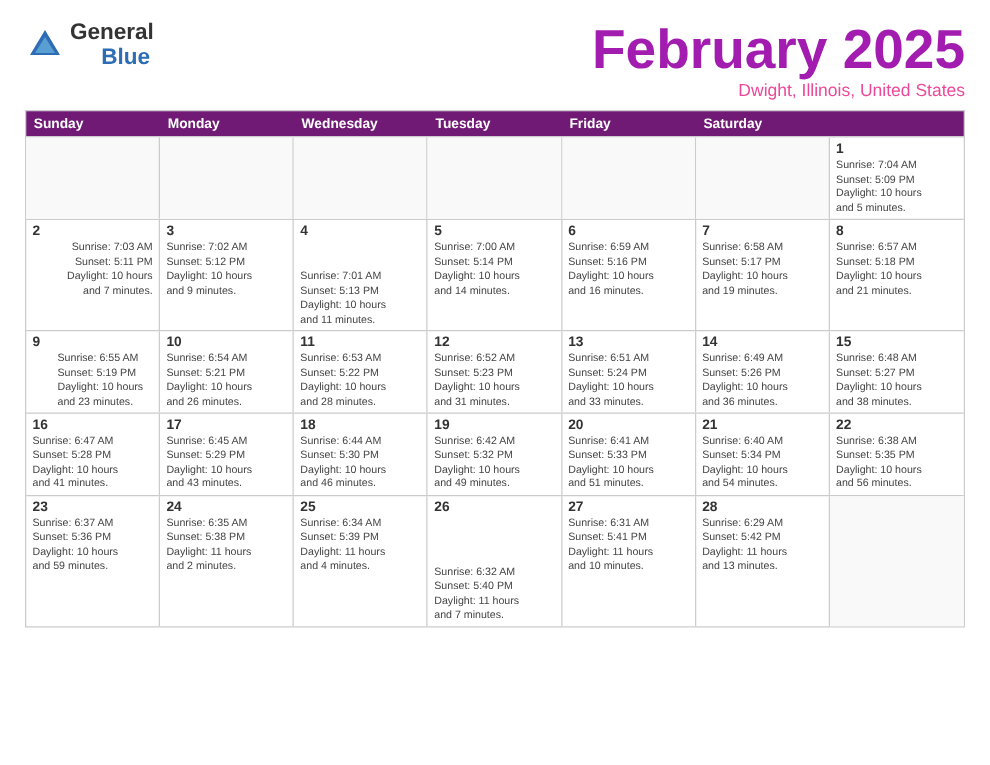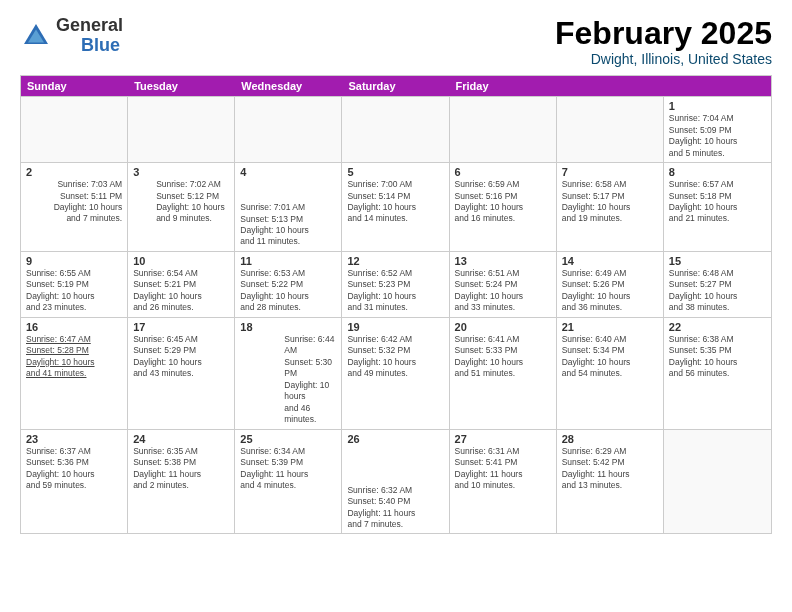--- a/index.html
+++ b/index.html
@@ -36,39 +36,39 @@
     .logo-general { color: #333; }
     .logo-blue { color: #2d6db5; margin-left: 25px; }
     .logo-icon {
       width: 32px;
       height: 32px;
     }
     .title-block {
       text-align: right;
     }
     .cal-title {
-      font-size: 32px;
+      font-size: 44px;
       font-weight: bold;
-      color: #000000;
+      color: #a21caf;
       line-height: 1.1;
     }
     .cal-subtitle {
       font-size: 14px;
-      color: #0c4a6e;
+      color: #ec4899;
     }
     .calendar {
       flex: 1;
       border: 1px solid #ccc;
       display: flex;
       flex-direction: column;
     }
     .col-headers {
       display: grid;
       grid-template-columns: repeat(7, 1fr);
-      background: #a21caf;
+      background: #701a75;
     }
     .col-header {
       color: #fff;
       font-size: 11px;
       font-weight: bold;
       padding: 4px 6px;
       text-align: left;
     }
     .cal-body {
       flex: 1;
@@ -125,24 +125,25 @@
     </div>
     <div class="title-block">
       <div class="cal-title">February 2025</div>
       <div class="cal-subtitle">Dwight, Illinois, United States</div>
     </div>
   </div>
 
   <div class="calendar">
     <div class="col-headers" id="col-headers">
         <div class="col-header">Sunday</div>
+        <div class="col-header">Monday</div>
+        <div class="col-header">Wednesday</div>
         <div class="col-header">Tuesday</div>
-        <div class="col-header">Wednesday</div>
+        <div class="col-header">Friday</div>
         <div class="col-header">Saturday</div>
-        <div class="col-header">Friday</div>
       </div>
     <div class="cal-body" id="cal-body">
         <div class="cal-row">
           <div class="cal-cell empty"></div>
           <div class="cal-cell empty"></div>
           <div class="cal-cell empty"></div>
           <div class="cal-cell empty"></div>
           <div class="cal-cell empty"></div>
           <div class="cal-cell empty"></div>
           <div class="cal-cell">
@@ -156,21 +157,21 @@
         <div class="cal-row">
           <div class="cal-cell">
             <span class="day-num">2</span>
             <div class="day-info" style="white-space: pre-line; text-align: right;">Sunrise: 7:03 AM
 Sunset: 5:11 PM
 Daylight: 10 hours
 and 7 minutes.</div>
           </div>
           <div class="cal-cell">
             <span class="day-num">3</span>
-            <div class="day-info" style="white-space: pre-line; margin-left: 23px;">Sunrise: 7:02 AM
+            <div class="day-info" style="white-space: pre-line;">Sunrise: 7:02 AM
 Sunset: 5:12 PM
 Daylight: 10 hours
 and 9 minutes.</div>
           </div>
           <div class="cal-cell">
             <span class="day-num">4</span>
             <div class="day-info" style="white-space: pre-line; margin-top: 24px;">Sunrise: 7:01 AM
 Sunset: 5:13 PM
 Daylight: 10 hours
 and 11 minutes.</div>
@@ -200,21 +201,21 @@
             <span class="day-num">8</span>
             <div class="day-info" style="white-space: pre-line;">Sunrise: 6:57 AM
 Sunset: 5:18 PM
 Daylight: 10 hours
 and 21 minutes.</div>
           </div>
         </div>
         <div class="cal-row">
           <div class="cal-cell">
             <span class="day-num">9</span>
-            <div class="day-info" style="white-space: pre-line;">Sunrise: 6:55 AM
+            <div class="day-info" style="white-space: pre-line; margin-left: 20px;">Sunrise: 6:55 AM
 Sunset: 5:19 PM
 Daylight: 10 hours
 and 23 minutes.</div>
           </div>
           <div class="cal-cell">
             <span class="day-num">10</span>
             <div class="day-info" style="white-space: pre-line;">Sunrise: 6:54 AM
 Sunset: 5:21 PM
 Daylight: 10 hours
 and 26 minutes.</div>
@@ -251,35 +252,35 @@
             <span class="day-num">15</span>
             <div class="day-info" style="white-space: pre-line;">Sunrise: 6:48 AM
 Sunset: 5:27 PM
 Daylight: 10 hours
 and 38 minutes.</div>
           </div>
         </div>
         <div class="cal-row">
           <div class="cal-cell">
             <span class="day-num">16</span>
-            <div class="day-info" style="white-space: pre-line; text-decoration: underline;">Sunrise: 6:47 AM
+            <div class="day-info" style="white-space: pre-line;">Sunrise: 6:47 AM
 Sunset: 5:28 PM
 Daylight: 10 hours
 and 41 minutes.</div>
           </div>
           <div class="cal-cell">
             <span class="day-num">17</span>
             <div class="day-info" style="white-space: pre-line;">Sunrise: 6:45 AM
 Sunset: 5:29 PM
 Daylight: 10 hours
 and 43 minutes.</div>
           </div>
           <div class="cal-cell">
             <span class="day-num">18</span>
-            <div class="day-info" style="white-space: pre-line; margin-left: 44px;">Sunrise: 6:44 AM
+            <div class="day-info" style="white-space: pre-line;">Sunrise: 6:44 AM
 Sunset: 5:30 PM
 Daylight: 10 hours
 and 46 minutes.</div>
           </div>
           <div class="cal-cell">
             <span class="day-num">19</span>
             <div class="day-info" style="white-space: pre-line;">Sunrise: 6:42 AM
 Sunset: 5:32 PM
 Daylight: 10 hours
 and 49 minutes.</div>

